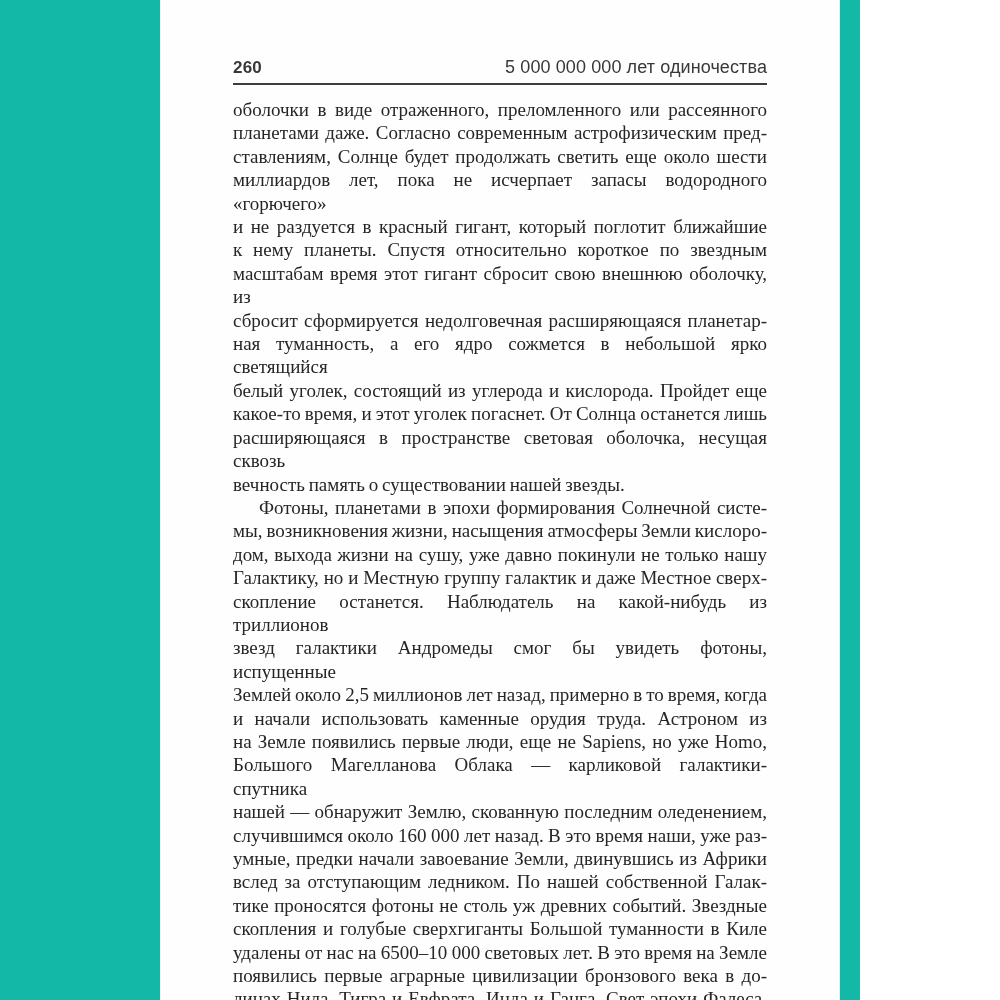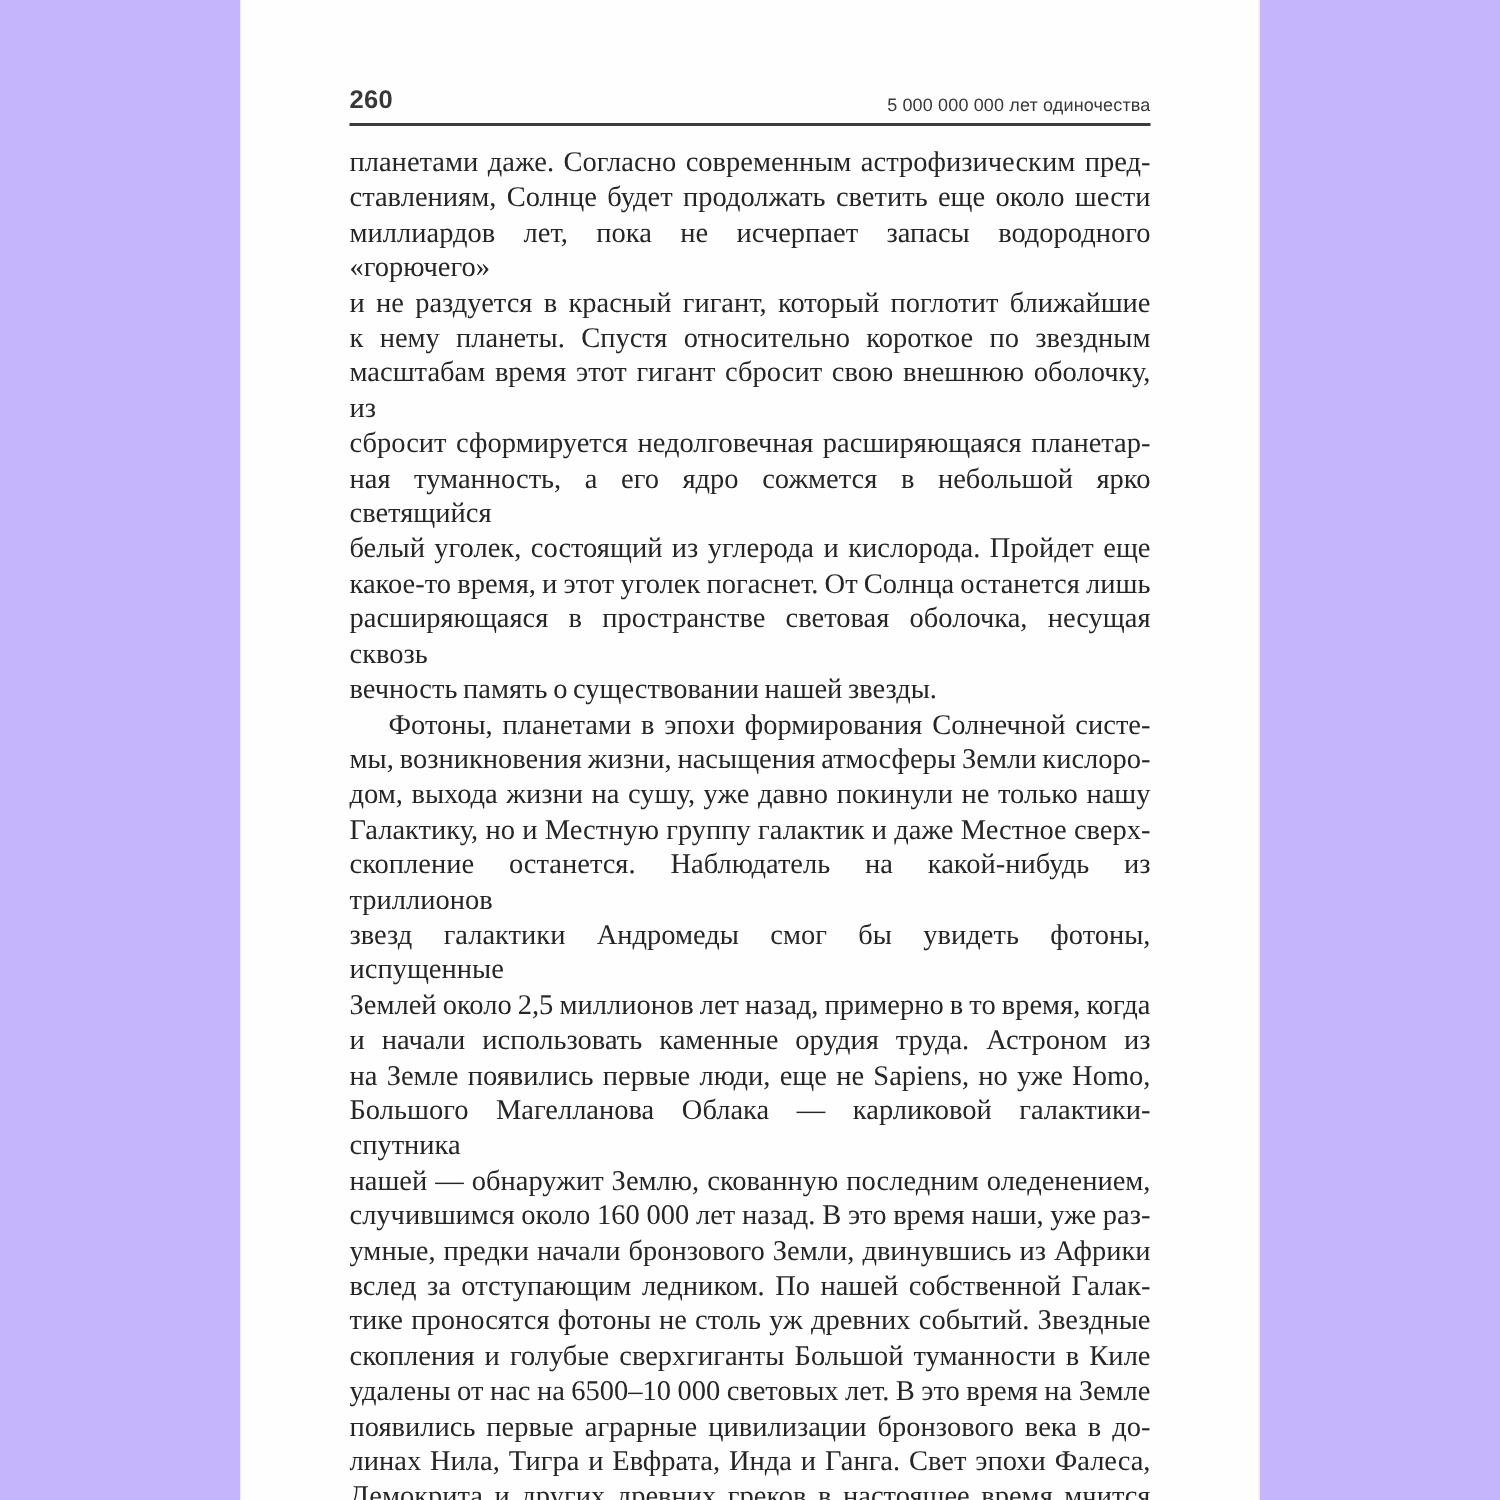--- a/index.html
+++ b/index.html
@@ -2,23 +2,23 @@
 <html lang="ru"><head>
 <meta charset="utf-8">
 <style>
   html, body {
     margin: 0;
     padding: 0;
     background: #ffffff;
   }
   .canvas {
     position: relative;
-    width: 1000px;
+    width: 860px;
     height: 1000px;
-    background: #c4b5fd;
+    background: #14b8a6;
     overflow: hidden;
   }
   
   .scan-page {
     position: absolute;
     left: 160px;
     top: 0;
     width: 678px;
     height: 1000px;
     background: #fefefe;
@@ -39,21 +39,21 @@
     color: #383838;
     border-bottom: 2px solid #3c3c3c;
     padding-bottom: 5px;
   }
   .page-number {
     font-size: 17px;
     font-weight: 700;
     letter-spacing: 0.2px;
   }
   .running-title {
-    font-size: 12px;
+    font-size: 18px;
     font-weight: 500;
     letter-spacing: 0.1px;
   }
   .page-body {
     margin-top: 13px;
     font-family: "Liberation Serif", "DejaVu Serif", serif;
     font-size: 19px;
     line-height: 23.4px;
     color: #262626;
     word-spacing: -1px;
@@ -74,20 +74,21 @@
 <body>
 
 <div class="canvas">
   <div class="scan-page"></div>
   <div class="content">
     <div class="page-header">
       <span class="page-number">260</span>
       <span class="running-title">5 000 000 000 лет одиночества</span>
     </div>
     <div class="page-body">
+        <div class="line">оболочки в виде отраженного, преломленного или рассеянного</div>
         <div class="line">планетами даже. Согласно современным астрофизическим пред-</div>
         <div class="line">ставлениям, Солнце будет продолжать светить еще около шести</div>
         <div class="line">миллиардов лет, пока не исчерпает запасы водородного «горючего»</div>
         <div class="line">и не раздуется в красный гигант, который поглотит ближайшие</div>
         <div class="line">к нему планеты. Спустя относительно короткое по звездным</div>
         <div class="line">масштабам время этот гигант сбросит свою внешнюю оболочку, из</div>
         <div class="line">сбросит сформируется недолговечная расширяющаяся планетар-</div>
         <div class="line">ная туманность, а его ядро сожмется в небольшой ярко светящийся</div>
         <div class="line">белый уголек, состоящий из углерода и кислорода. Пройдет еще</div>
         <div class="line">какое-то время, и этот уголек погаснет. От Солнца останется лишь</div>
@@ -98,21 +99,21 @@
         <div class="line">дом, выхода жизни на сушу, уже давно покинули не только нашу</div>
         <div class="line">Галактику, но и Местную группу галактик и даже Местное сверх-</div>
         <div class="line">скопление останется. Наблюдатель на какой-нибудь из триллионов</div>
         <div class="line">звезд галактики Андромеды смог бы увидеть фотоны, испущенные</div>
         <div class="line">Землей около 2,5 миллионов лет назад, примерно в то время, когда</div>
         <div class="line">и начали использовать каменные орудия труда. Астроном из</div>
         <div class="line">на Земле появились первые люди, еще не Sapiens, но уже Homo,</div>
         <div class="line">Большого Магелланова Облака — карликовой галактики-спутника</div>
         <div class="line">нашей — обнаружит Землю, скованную последним оледенением,</div>
         <div class="line">случившимся около 160 000 лет назад. В это время наши, уже раз-</div>
-        <div class="line">умные, предки начали бронзового Земли, двинувшись из Африки</div>
+        <div class="line">умные, предки начали завоевание Земли, двинувшись из Африки</div>
         <div class="line">вслед за отступающим ледником. По нашей собственной Галак-</div>
         <div class="line">тике проносятся фотоны не столь уж древних событий. Звездные</div>
         <div class="line">скопления и голубые сверхгиганты Большой туманности в Киле</div>
         <div class="line">удалены от нас на 6500–10 000 световых лет. В это время на Земле</div>
         <div class="line">появились первые аграрные цивилизации бронзового века в до-</div>
         <div class="line">линах Нила, Тигра и Евфрата, Инда и Ганга. Свет эпохи Фалеса,</div>
         <div class="line">Демокрита и других древних греков в настоящее время мчится</div>
       </div>
   </div>
 </div>

